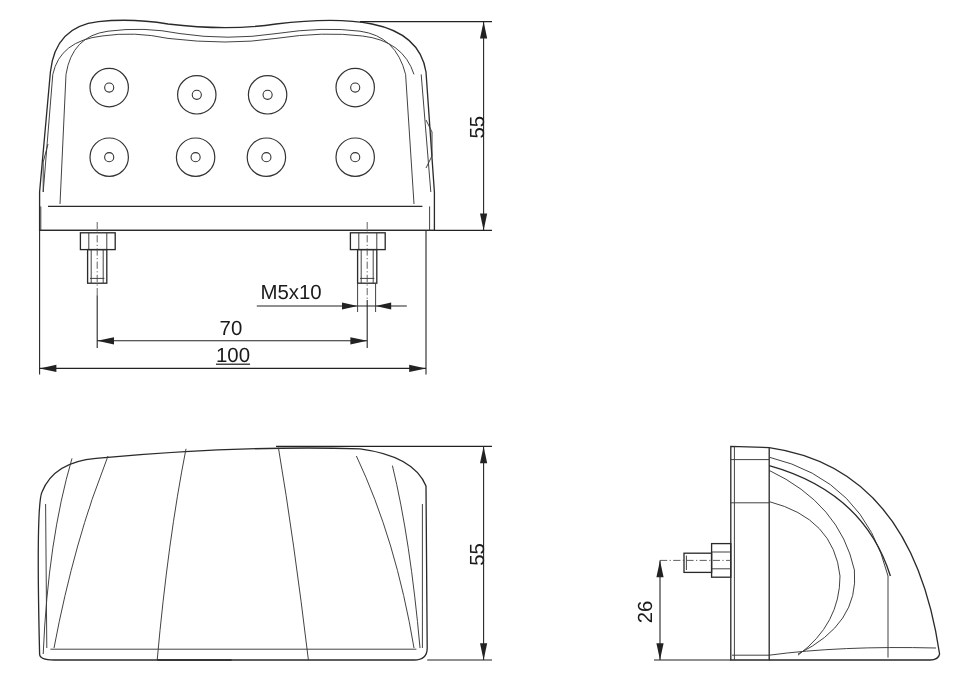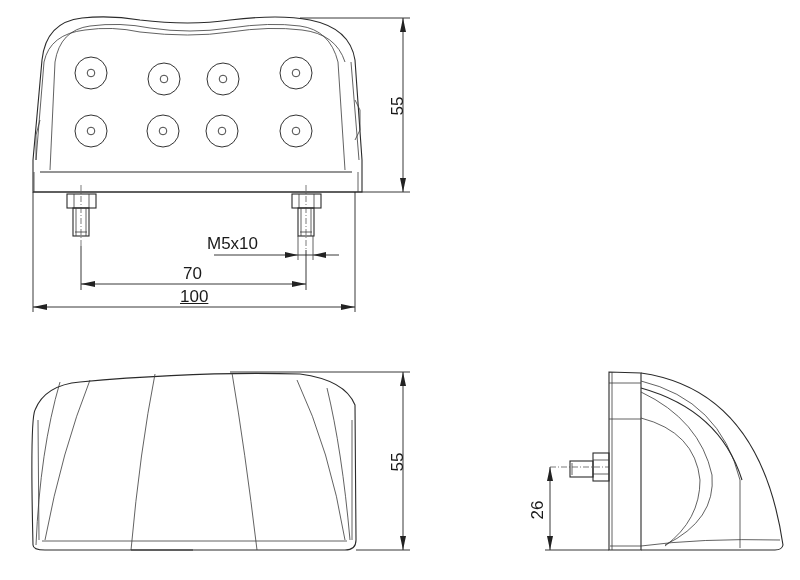--- a/index.html
+++ b/index.html
@@ -159,17 +159,17 @@
     <g>
       <line class="dim" x1="545" y1="550" x2="609" y2="550"></line>
       <line class="dim" x1="550" y1="467" x2="550" y2="550"></line>
       <polygon class="arrow" points="550,467 547,481 553,481"></polygon>
       <polygon class="arrow" points="550,550 547,536 553,536"></polygon>
     </g>
   </g>
 </svg>
 
 <div class="overlay vert" style="left:384px; top:96px; width:30px; height:20px; text-align:center;">55</div>
-<div class="overlay" style="left:207px; top:235px;text-align:center;">M5x10</div>
+<div class="overlay" style="left:217px; top:235px;text-align:center;">M5x10</div>
 <div class="overlay" style="left:183px; top:265px;">70</div>
 <div class="overlay" style="left:180px; top:288px;text-decoration:underline;">100</div>
 <div class="overlay vert" style="left:384px; top:452px; width:30px; height:20px; text-align:center;">55</div>
 <div class="overlay vert" style="left:524px; top:500px; width:30px; height:20px; text-align:center;">26</div>
 
 </body></html>

